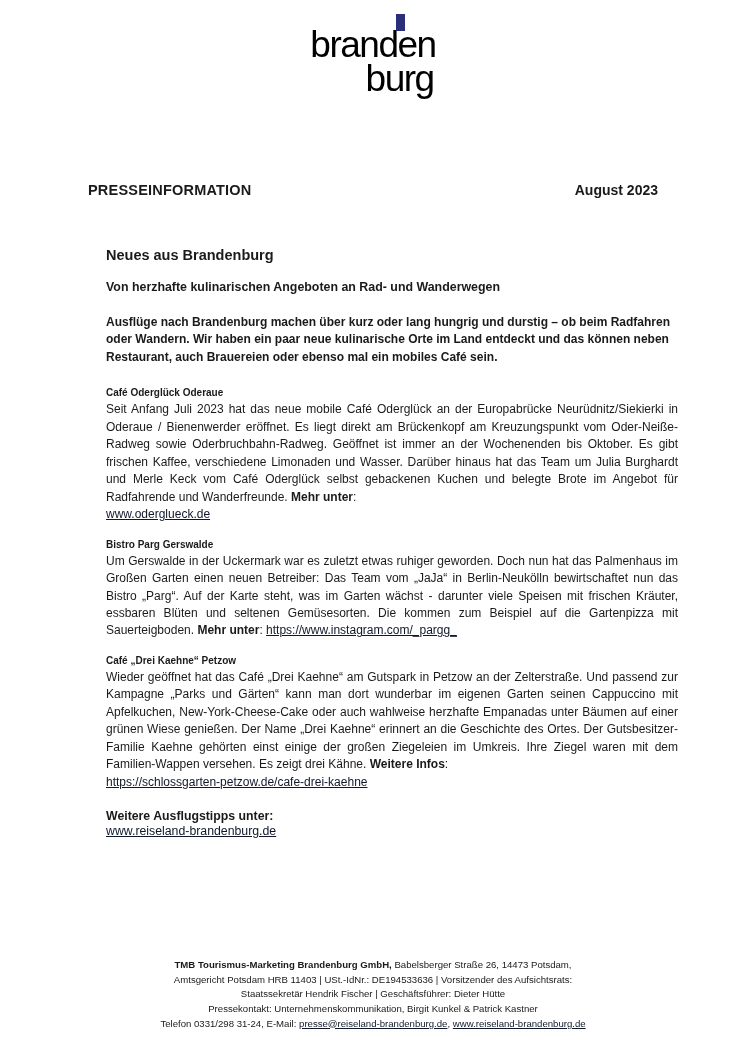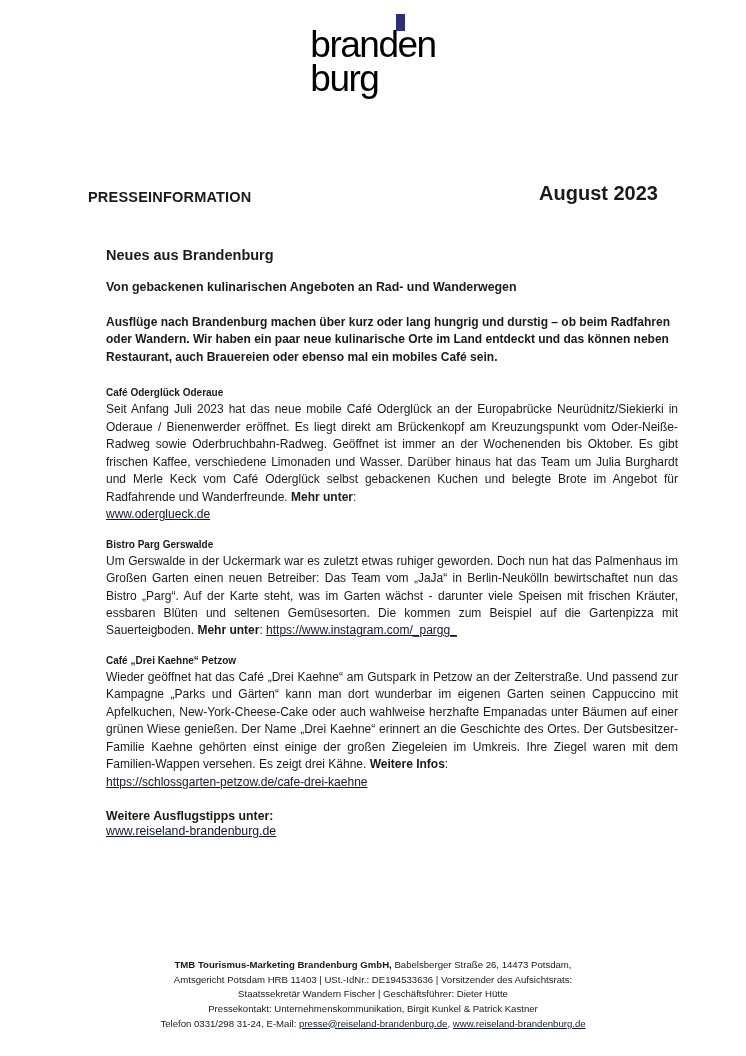--- a/index.html
+++ b/index.html
@@ -40,20 +40,21 @@
     letter-spacing: -1.5px;
   }
   .logo-line1 {
     font-size: 37px;
     display: block;
     position: relative;
   }
   .logo-line2 {
     font-size: 37px;
     display: block;
+    text-align: right;
     padding-right: 2px;
   }
   .logo-flag {
     position: absolute;
     width: 9px;
     height: 17px;
     background: #2b2f7a;
     top: -14px;
     left: 86px;
   }
@@ -75,21 +76,21 @@
     display: flex;
     justify-content: space-between;
     align-items: flex-end;
   }
   .press-title {
     font-size: 14.5px;
     font-weight: bold;
     letter-spacing: 0.2px;
   }
   .press-date {
-    font-size: 20px;
+    font-size: 14px;
     font-weight: bold;
   }
   
   .content {
     position: absolute;
     top: 246px;
     left: 106px;
     width: 572px;
   }
   h1.doc-h1 {
@@ -172,21 +173,21 @@
   </div>
 
   <div class="header-row">
     <div class="press-title">PRESSEINFORMATION</div>
     <div class="press-date">August 2023</div>
   </div>
 
   <div class="content">
 
     <h1 class="doc-h1">Neues aus Brandenburg</h1>
-    <h2 class="doc-h2">Von gebackenen kulinarischen Angeboten an Rad- und Wanderwegen</h2>
+    <h2 class="doc-h2">Von herzhafte kulinarischen Angeboten an Rad- und Wanderwegen</h2>
     <p class="lead">Ausflüge nach Brandenburg machen über kurz oder lang hungrig und durstig – ob beim Radfahren oder Wandern. Wir haben ein paar neue kulinarische Orte im Land entdeckt und das können neben Restaurant, auch Brauereien oder ebenso mal ein mobiles Café sein.</p>
 
     <div class="section">
       <h3>Café Oderglück Oderaue</h3>
       <p><span>Seit Anfang Juli 2023 hat das neue mobile Café Oderglück an der Europabrücke Neurüdnitz/Siekierki in Oderaue / Bienenwerder eröffnet. Es liegt direkt am Brückenkopf am Kreuzungspunkt vom Oder-Neiße-Radweg sowie Oderbruchbahn-Radweg. Geöffnet ist immer an der Wochenenden bis Oktober. Es gibt frischen Kaffee, verschiedene Limonaden und Wasser. Darüber hinaus hat das Team um Julia Burghardt und Merle Keck vom Café Oderglück selbst gebackenen Kuchen und belegte Brote im Angebot für Radfahrende und Wanderfreunde. </span><b>Mehr unter</b><span>:</span><br><a class="link" href="#">www.oderglueck.de</a></p>
     </div>
 
     <div class="section">
       <h3>Bistro Parg Gerswalde</h3>
       <p><span>Um Gerswalde in der Uckermark war es zuletzt etwas ruhiger geworden. Doch nun hat das Palmenhaus im Großen Garten einen neuen Betreiber: Das Team vom „JaJa“ in Berlin-Neukölln bewirtschaftet nun das Bistro „Parg“. Auf der Karte steht, was im Garten wächst - darunter viele Speisen mit frischen Kräuter, essbaren Blüten und seltenen Gemüsesorten. Die kommen zum Beispiel auf die Gartenpizza mit Sauerteigboden. </span><b>Mehr unter</b><span>: </span><a class="link" href="#">https://www.instagram.com/_pargg_</a></p>
@@ -200,18 +201,18 @@
     <div class="tips">
       <div class="tips-title">Weitere Ausflugstipps unter:</div>
       <div class="tips-link"><a class="link" href="#">www.reiseland-brandenburg.de</a></div>
     </div>
 
   </div>
 
   <div class="footer">
     <div><b>TMB Tourismus-Marketing Brandenburg GmbH,</b><span> Babelsberger Straße 26, 14473 Potsdam,</span></div>
     <div>Amtsgericht Potsdam HRB 11403 | USt.-IdNr.: DE194533636 | Vorsitzender des Aufsichtsrats:</div>
-    <div>Staatssekretär Wandern Fischer | Geschäftsführer: Dieter Hütte</div>
+    <div>Staatssekretär Hendrik Fischer | Geschäftsführer: Dieter Hütte</div>
     <div>Pressekontakt: Unternehmenskommunikation, Birgit Kunkel &amp; Patrick Kastner</div>
     <div><span>Telefon 0331/298 31-24, E-Mail: </span><a class="link" href="#">presse@reiseland-brandenburg.de</a><span>, </span><a class="link" href="#">www.reiseland-brandenburg.de</a></div>
   </div>
 
 </div>
 
 </body></html>

